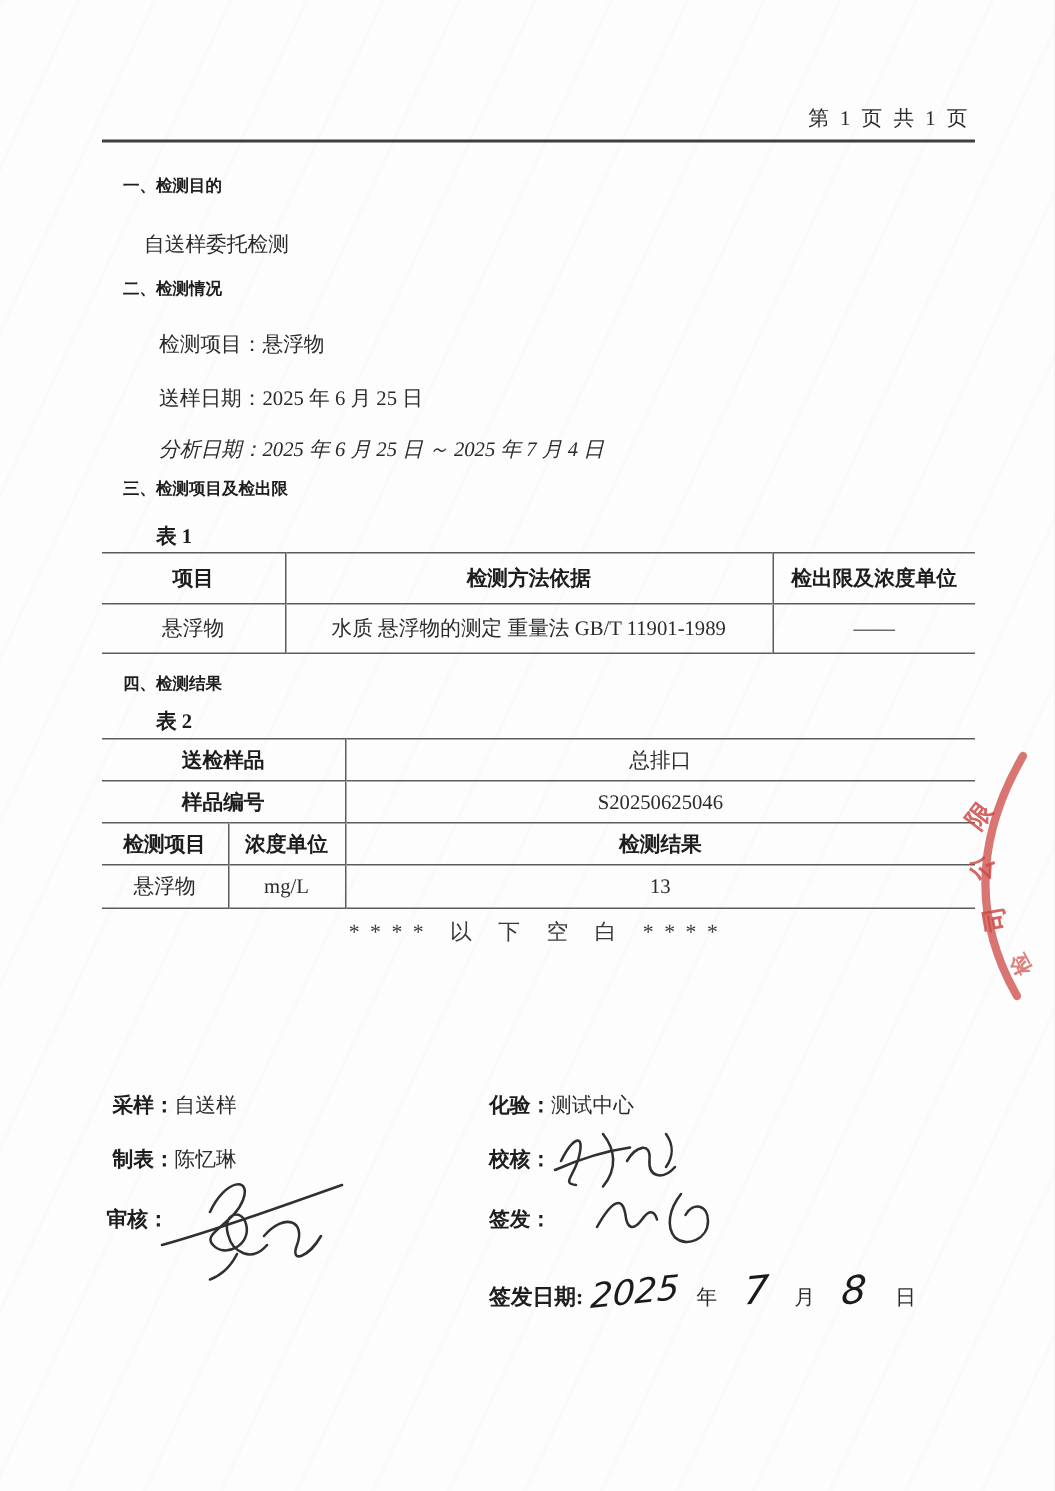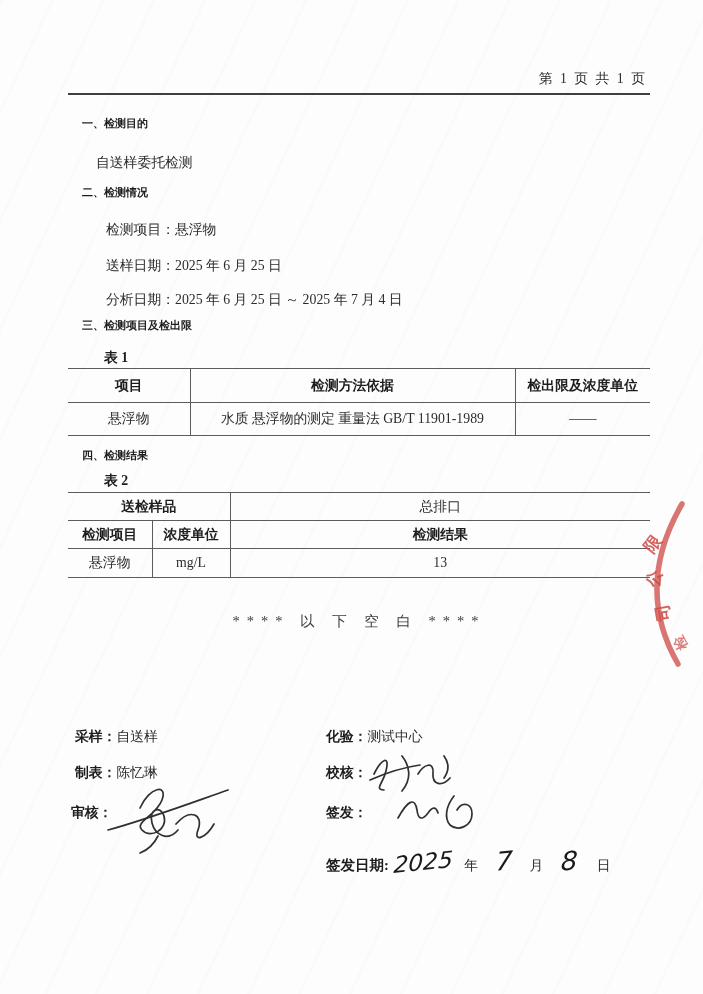--- a/index.html
+++ b/index.html
@@ -38,21 +38,21 @@
 
   <div class="abs t" style="right:56px;top:70px;letter-spacing:2px;">第 1 页 共 1 页</div>
   <div class="abs rule" style="left:68px;top:93px;width:582px;"></div>
 
   <div class="abs h" style="left:82px;top:116px;">一、检测目的</div>
   <div class="abs t" style="left:96px;top:154px;">自送样委托检测</div>
 
   <div class="abs h" style="left:82px;top:185px;">二、检测情况</div>
   <div class="abs t" style="left:106px;top:221px;">检测项目：悬浮物</div>
   <div class="abs t" style="left:106px;top:257px;">送样日期：2025 年 6 月 25 日</div>
-  <div class="abs t" style="left:106px;top:291px;">分析日期：2025 年 6 月 25 日 ～ 2025 年 7 月 4 日</div>
+  <div class="abs t" style="left:106px;top:291px;font-style:italic;">分析日期：2025 年 6 月 25 日 ～ 2025 年 7 月 4 日</div>
 
   <div class="abs h" style="left:82px;top:318px;">三、检测项目及检出限</div>
   <div class="abs t" style="left:104px;top:349px;font-weight:bold;color:#1d1d1d;">表 1</div>
 
   <table class="abs" style="left:68px;top:368px;">
     <colgroup>
         <col style="width:122px">
         <col style="width:325px">
         <col style="width:135px">
       </colgroup>
@@ -76,20 +76,24 @@
   <table class="abs" style="left:68px;top:492px;">
     <colgroup>
         <col style="width:84px">
         <col style="width:78px">
         <col style="width:420px">
       </colgroup>
     <tbody>
         <tr style="height:28px;">
       <td class="b" colspan="2">送检样品</td>
       <td class="vl">总排口</td>
+    </tr>
+    <tr style="height:28px;">
+      <td class="b" colspan="2">样品编号</td>
+      <td class="vl">S20250625046</td>
     </tr>
     <tr style="height:28px;">
       <td class="b">检测项目</td>
       <td class="b vl">浓度单位</td>
       <td class="b vl">检测结果</td>
     </tr>
     <tr style="height:29px;">
       <td>悬浮物</td>
       <td class="vl">mg/L</td>
       <td class="vl">13</td>

